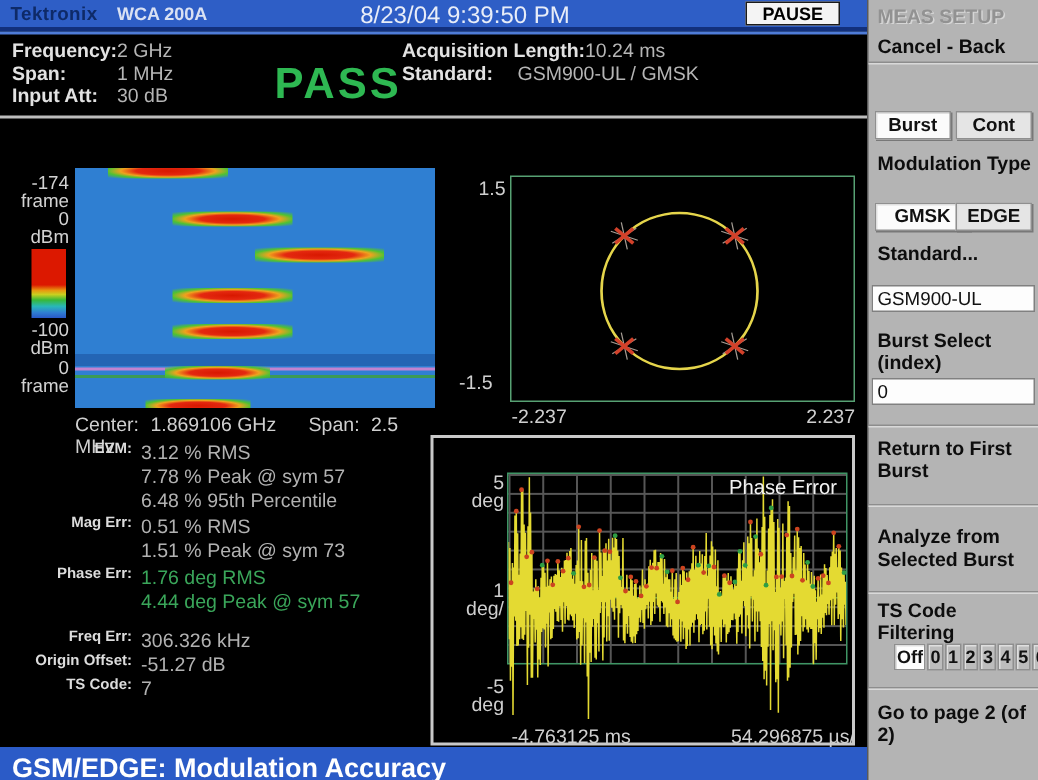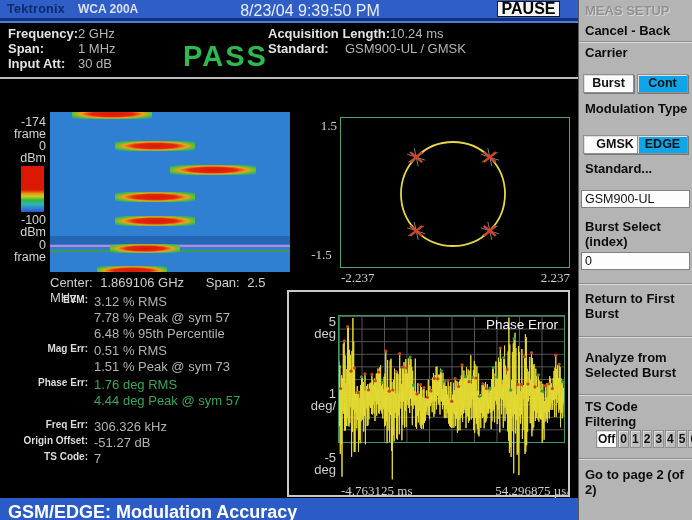--- a/index.html
+++ b/index.html
@@ -7,21 +7,21 @@
   #screen { position:relative; width:692px; height:520px; background:#000; overflow:hidden; }
 
   
   .titlebar { position:absolute; left:0; top:0; width:578px; height:18px; background:#2e5ec6; }
   .titlebar-shadow { position:absolute; left:0; top:18px; width:578px; height:3px; background:#12307c; }
   .titlebar-light  { position:absolute; left:0; top:21px; width:578px; height:2px; background:#4f7cd8; }
   .brand { position:absolute; left:7px; top:2px; font-size:12.5px; font-weight:bold; color:#0e2a68; letter-spacing:.3px; }
   .model { position:absolute; left:78px; top:2px; font-size:12px; font-weight:bold; color:#d9e1f3; }
   .datetime { position:absolute; left:200px; top:2px; width:220px; text-align:center; font-size:16px; color:#e8edf8; }
   .pause-btn { position:absolute; left:497px; top:1px; width:63px; height:16px; background:#f4f4f4; border:1px solid #1a1a1a;
-               font-size:16px; font-weight:bold; color:#000; text-align:center; line-height:14px; }
+               font-size:12px; font-weight:bold; color:#000; text-align:center; line-height:14px; }
 
   
   .hdr-label { position:absolute; font-size:13px; font-weight:bold; color:#e2e2e2; }
   .hdr-value { position:absolute; font-size:13px; color:#b5b5b5; }
   .pass { position:absolute; left:183px; top:40px; font-size:29px; font-weight:bold; letter-spacing:2px; color:#2eb852; }
   .hdr-divider { position:absolute; left:0; top:77px; width:578px; height:2px; background:#bdbdbd; }
 
   
   .sg-axis-line { position:absolute; left:0; width:46px; text-align:right; font-size:12.5px; line-height:12px; color:#d2d2d2; }
   .colorbar { position:absolute; left:21px; top:166px; width:23px; height:46px;
@@ -29,21 +29,21 @@
   .spectro { position:absolute; left:50px; top:112px; width:240px; height:160px; background:#2f7fd2; overflow:hidden; }
   .blob { position:absolute; width:80px; height:10px;
     background:radial-gradient(ellipse at center,#d81800 0%,#e42810 38%,#efa21e 56%,#4fc232 72%,rgba(47,127,210,0) 95%); }
   .sg-darkband { position:absolute; left:0; top:124px; width:240px; height:8px; background:#2465b4; }
   .sg-magenta { position:absolute; left:0; top:133px; width:240px; height:2px; background:#c383cf; }
   .sg-green { position:absolute; left:0; top:138px; width:240px; height:2px; background:#3c9a55; }
   .sg-readout { position:absolute; left:50px; top:275px; width:240px; font-size:13px; color:#cfcfcf; }
 
   
   .const-box { position:absolute; left:340px; top:117px; width:230px; height:151px; border:1px solid #57a173; background:#000; }
-  .axis-txt { position:absolute; font-size:13px; color:#cfcfcf;font-family:Liberation Serif, serif; }
+  .axis-txt { position:absolute; font-size:13px; color:#cfcfcf; }
 
   
   .res-row { position:absolute; left:0; width:290px; height:16px; }
   .res-label { position:absolute; left:0; width:88px; text-align:right; font-size:10px; font-weight:bold; color:#dcdcdc; }
   .res-value { position:absolute; left:94px; font-size:13px; color:#b2b2b2; white-space:nowrap; }
   .res-green { color:#3aa65a; }
 
   
   .phase-outer { position:absolute; left:287px; top:290px; width:283px; height:207px; border:2px solid #c9c9c9; background:#000; }
   .pplot { position:absolute; left:338px; top:315px; width:227px; height:128px; border:1px solid #3f9565; background:#000;
@@ -56,21 +56,21 @@
   
   .statusbar { position:absolute; left:0; top:498px; width:578px; height:22px; background:#2b5bc7; }
   .statusbar span { position:absolute; left:8px; top:4px; font-size:18px; font-weight:bold; color:#fff; }
 
   
   .sidebar { position:absolute; left:578px; top:0; width:114px; height:520px; background:#b4b4b4; border-left:1px solid #5a5a5a; }
   .sb-title { position:absolute; left:6px; top:3px; font-size:13px; font-weight:bold; color:#929292; text-shadow:1px 1px 0 #d6d6d6; }
   .sb-item { position:absolute; left:6px; font-size:13px; font-weight:bold; color:#0d0d0d; line-height:15px; width:104px; }
   .sb-sep { position:absolute; left:0; width:114px; height:2px; border-top:1px solid #8d8d8d; border-bottom:1px solid #d9d9d9; }
   .tbtn { position:absolute; height:19px; font-size:12.5px; font-weight:bold; color:#111; text-align:center; line-height:17px;
-          background:#0ea5e9; border:1px solid #8f8f8f; box-shadow:inset 1px 1px 0 #dfdfdf, 1px 1px 0 #787878; }
+          background:#e5e5e5; border:1px solid #8f8f8f; box-shadow:inset 1px 1px 0 #dfdfdf, 1px 1px 0 #787878; }
   .tbtn.sel { background:#fbfbfb; }
   .sb-field { position:absolute; left:2px; width:109px; height:18px; background:#fdfdfd; border:1px solid #808080;
               font-size:12.5px; color:#111; padding:1px 0 0 3px; }
   .ts-btn { display:inline-block; height:18px; min-width:10px; padding:0 1px; margin-right:1px; font-size:12px; font-weight:bold;
             color:#111; text-align:center; line-height:17px; background:#bdbdbd; border:1px solid #8f8f8f;
             box-shadow:inset 1px 1px 0 #dfdfdf; }
   .ts-btn.sel { background:#fdfdfd; }
   #ts-row { position:absolute; left:17px; top:429px; width:110px; white-space:nowrap; }
 </style>
 </head>
@@ -127,21 +127,21 @@
     <div class="blob" style="left:47px;top:154px;width:70px;height:9px"></div>
   </div>
   <div class="sg-readout">
     <span>Center:</span>
     <span style="margin-left:4px">1.869106 GHz</span>
     <span style="margin-left:18px">Span:</span>
     <span style="margin-left:4px">2.5 MHz</span>
   </div>
 
   <span class="axis-txt" style="left:306px;top:118px;width:31px;text-align:right">1.5</span>
-  <span class="axis-txt" style="left:306px;top:247px;width:31px;text-align:center">-1.5</span>
+  <span class="axis-txt" style="left:306px;top:247px;width:31px;text-align:left">-1.5</span>
   <div class="const-box">
     <svg width="228" height="149" viewBox="0 0 228 149">
       <circle cx="112" cy="76" r="52" fill="none" stroke="#e5d54b" stroke-width="1.8"></circle>
       <g transform="translate(75.2,39.2)">
         <line x1="-9" y1="-3" x2="9" y2="3" stroke="#a89f96" stroke-width="0.8"></line>
           <line x1="-8" y1="5" x2="8" y2="-5" stroke="#a89f96" stroke-width="0.8"></line>
           <line x1="-2" y1="-9" x2="2" y2="9" stroke="#a89f96" stroke-width="0.8"></line>
         <line x1="-6" y1="-5" x2="6" y2="5" stroke="#d2412a" stroke-width="2.4"></line>
           <line x1="-6" y1="5" x2="6" y2="-5" stroke="#d2412a" stroke-width="2.4"></line>
       </g>
@@ -295,21 +295,20 @@
   <span class="axis-txt" style="left:470px;top:483px;width:100px;text-align:right">54.296875 µs/</span>
 
   <div class="statusbar">
     <span>GSM/EDGE: Modulation Accuracy</span>
   </div>
 
   <div class="sidebar">
     <div class="sb-title">MEAS SETUP</div>
     <div class="sb-item" style="top:23px">Cancel - Back</div>
     <div class="sb-sep" style="top:41px"></div>
-    <div class="sb-item" style="top:45px">Carrier</div>
     <div class="tbtn sel" style="left:4px;top:74px;width:51px">Burst</div>
     <div class="tbtn" style="left:58px;top:74px;width:51px">Cont</div>
     <div class="sb-item" style="top:101px">Modulation Type</div>
     <div class="tbtn sel" style="left:4px;top:135px;width:64px">GMSK</div>
     <div class="tbtn" style="left:58px;top:135px;width:51px">EDGE</div>
     <div class="sb-item" style="top:161px">Standard...</div>
     <div class="sb-field" style="top:190px">GSM900-UL</div>
     <div class="sb-item" style="top:219px">
       <span>Burst Select</span><br>
       <span>(index)</span>

